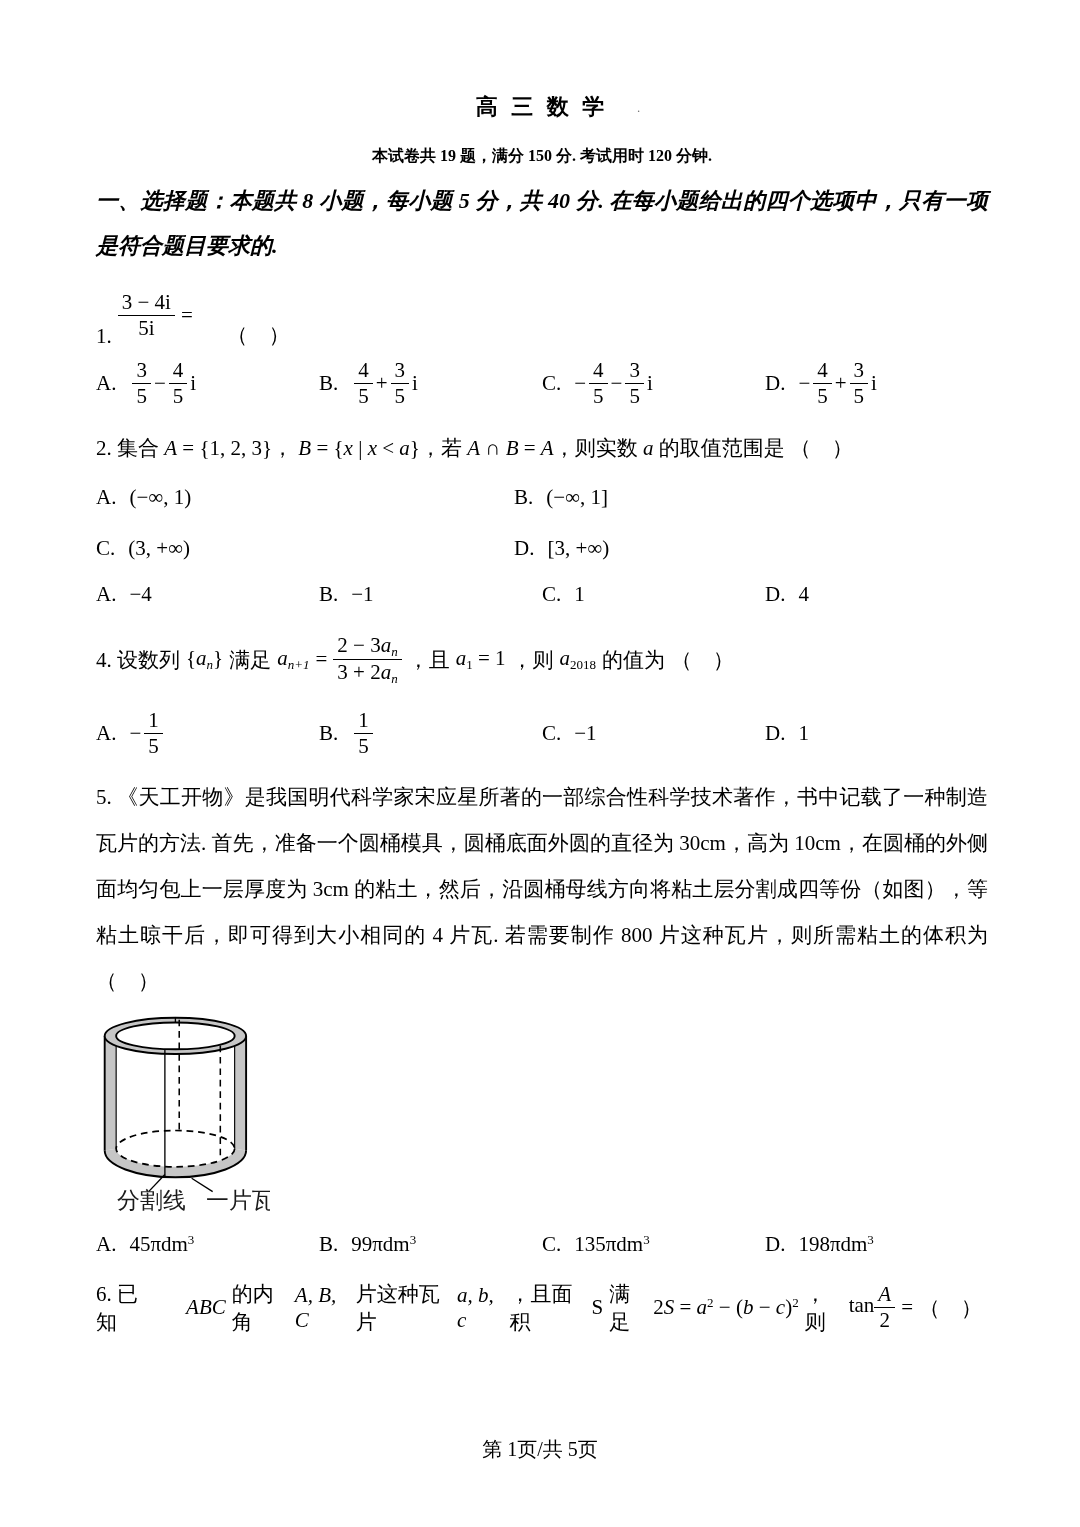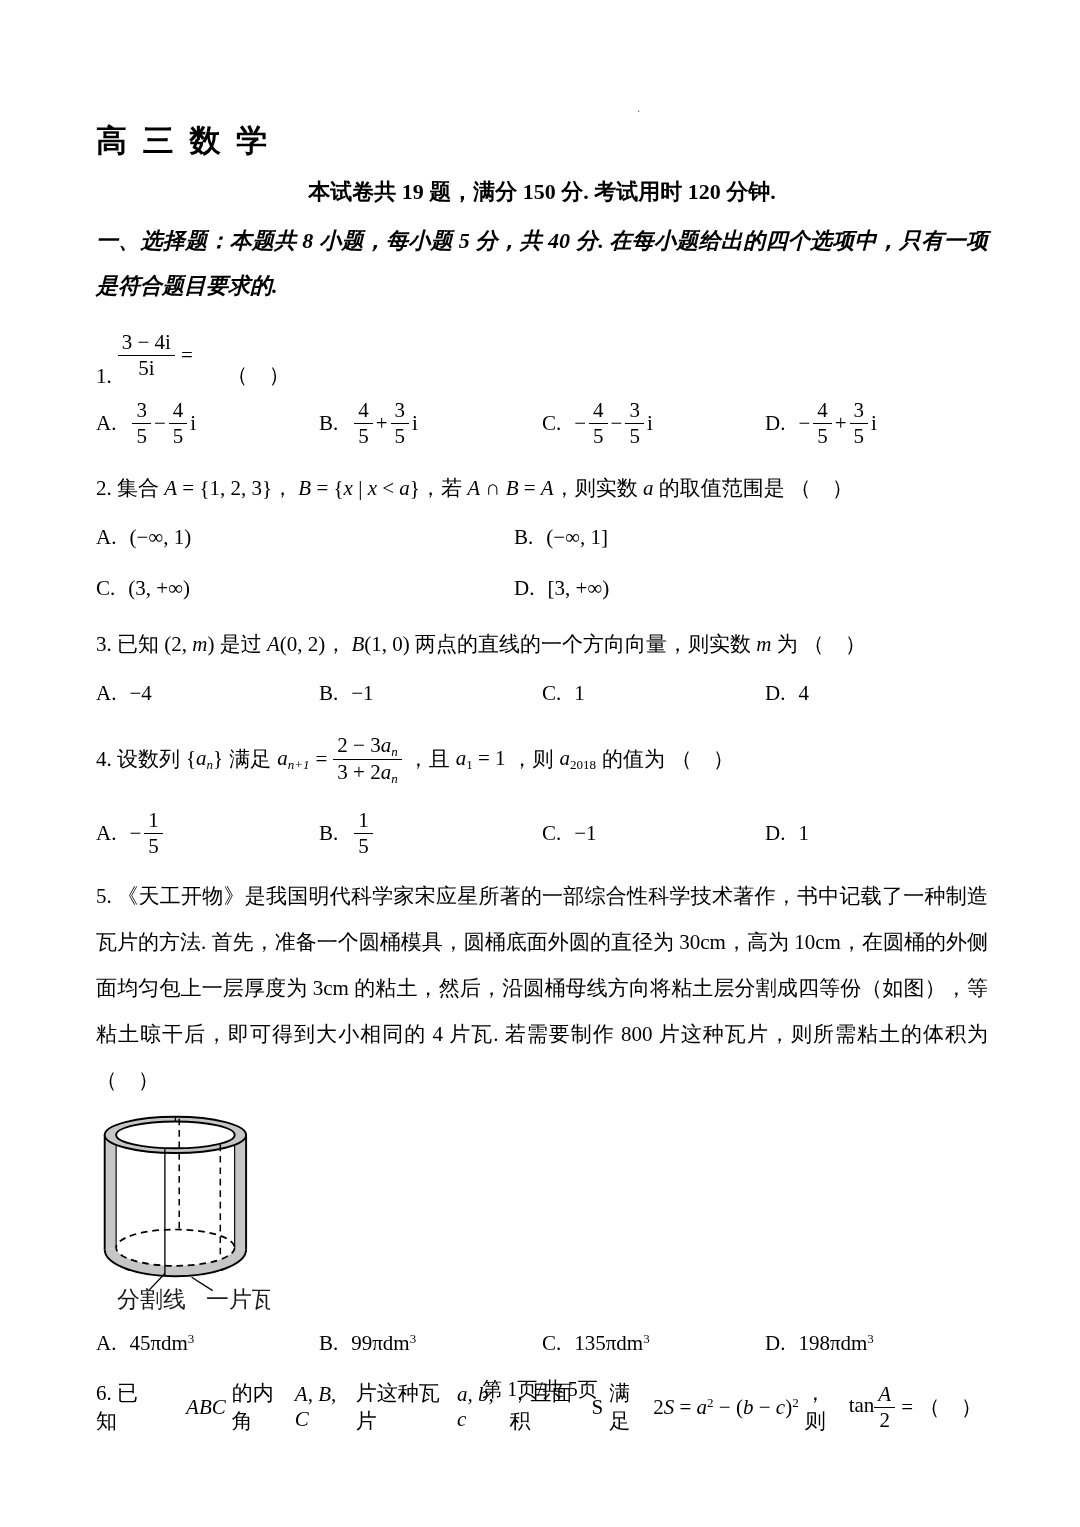--- a/index.html
+++ b/index.html
@@ -7,22 +7,22 @@
     width: 1080px; height: 1527px;
     background: #ffffff; color: #000;
     font-family: "Liberation Serif", "DejaVu Serif", serif;
     font-size: 21px;
     overflow: hidden;
     position: relative;
   }
   .page { position: relative; width: 892px; margin-left: 96px; }
   .corner-dot { position: absolute; left: 637px; top: 100px; font-size: 13px; color: #777; }
 
-  .title { margin-top: 120px; font-size: 31px; font-weight: bold; letter-spacing: 4px; }
-  .subtitle { margin-top: 15px; text-align: center; font-size: 22px; font-weight: bold; }
+  .title { margin-top: 92px; text-align: center; font-size: 22px; font-weight: bold; letter-spacing: 4px; }
+  .subtitle { margin-top: 24px; text-align: center; font-size: 16px; font-weight: bold; }
   .section-head { margin-top: 11px; font-size: 22px; font-weight: bold; line-height: 45px; text-align: justify; font-style: italic; }
 
   .qstem { font-size: 21px; line-height: 1.55; text-align: justify; font-family: Liberation Serif, serif; }
   .mi { font-style: italic; }
   .mn { font-style: normal; }
   sub { font-size: 0.62em; vertical-align: -0.28em; }
   sup { font-size: 0.62em; vertical-align: 0.55em; }
 
   .qline { display: flex; align-items: center; }
   .qline > * { margin-right: 6px; }
@@ -48,21 +48,21 @@
   .q2row2 { margin-top: 26px; }
   .q3stem { margin-top: 27px; }
   .q3opts { margin-top: 21px; }
   .q4stem { margin-top: 15px; min-height: 76px; }
   .q4opts { margin-top: 8px; min-height: 56px; }
   .q5text { margin-top: 12px; line-height: 46px; text-align: justify; }
   .figure { margin-top: 2px; margin-left: 2px; }
   .q5opts { margin-top: 14px; }
   .q6stem { margin-top: 17px; min-height: 68px; justify-content: space-between; }
 
-  .footer { position: absolute; left: 0; width: 1080px; top: 1376px; text-align: center; font-size: 20px; }
+  .footer { position: absolute; left: 0; width: 1080px; top: 1436px; text-align: center; font-size: 20px; }
 </style>
 </head>
 <body>
 
 <span class="corner-dot">.</span>
 
 <div class="page">
 
   <h1 class="title">高 三 数 学</h1>
   <div class="subtitle">本试卷共 19 题，满分 150 分. 考试用时 120 分钟.</div>
@@ -154,21 +154,20 @@
         <span class="olabel">C.</span>
         <span class="mn">(3, +∞)</span>
       </div>
     <div class="opt">
         <span class="olabel">D.</span>
         <span class="mn">[3, +∞)</span>
       </div>
   </div>
 
   
-  <p class="qstem q3stem"><span>3.</span><span> 已知 </span><span class="mn">(2, </span><span class="mi">m</span><span class="mn">)</span><span> 是过 </span><span class="mi">A</span><span class="mn">(0, 2)</span><span>， </span><span class="mi">B</span><span class="mn">(1, 0)</span><span> 两点的直线的一个方向向量，则实数 </span><span class="mi">m</span><span> 为 </span><span>（　）</span></p>
   <div class="optrow q3opts">
     <div class="opt">
         <span class="olabel">A.</span>
         <span class="mn">−4</span>
       </div>
     <div class="opt">
         <span class="olabel">B.</span>
         <span class="mn">−1</span>
       </div>
     <div class="opt">

